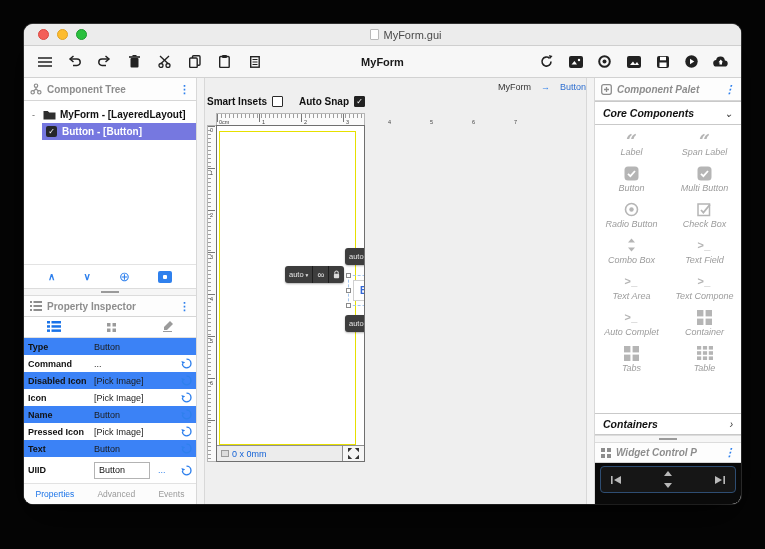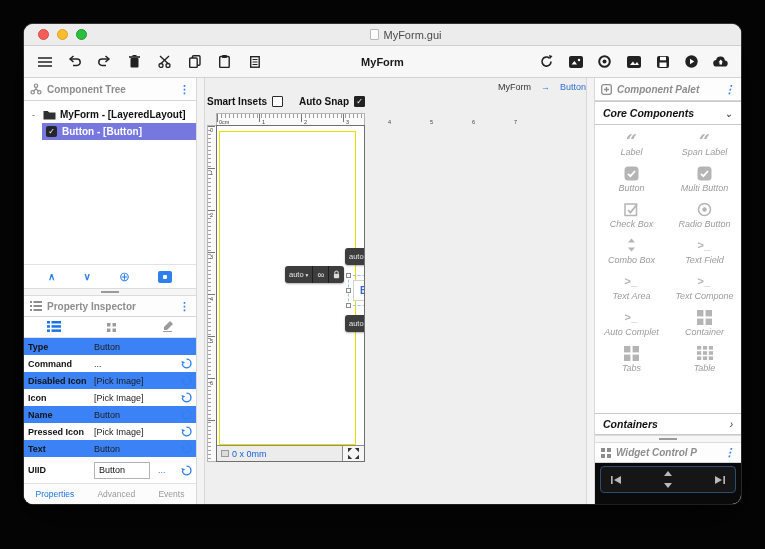--- a/index.html
+++ b/index.html
@@ -646,37 +646,37 @@
                 <path d="M4 7.8 l2.4 2.4 L11 5" stroke="#fff" stroke-width="1.8" fill="none"></path>
               </svg>
             </span>
           <span class="pal-label-wrap">
               <span class="pal-label">Multi Button</span>
             </span>
         </div>
         <div class="pal-cell">
           <span class="pal-ico">
               <svg width="15" height="15">
+                <circle cx="7.5" cy="7.5" r="6" fill="none" stroke="#b5b5b5" stroke-width="1.6"></circle>
+                <circle cx="7.5" cy="7.5" r="2.2" fill="#b5b5b5"></circle>
+              </svg>
+            </span>
+          <span class="pal-label-wrap">
+              <span class="pal-label">Radio Button</span>
+            </span>
+        </div>
+        <div class="pal-cell">
+          <span class="pal-ico">
+              <svg width="15" height="15">
                 <rect x="1" y="2" width="11.5" height="11.5" fill="none" stroke="#b5b5b5" stroke-width="1.5"></rect>
                 <path d="M4 8 l2.4 2.6 L13 2.5" stroke="#b5b5b5" stroke-width="1.8" fill="none"></path>
               </svg>
             </span>
           <span class="pal-label-wrap">
               <span class="pal-label">Check Box</span>
-            </span>
-        </div>
-        <div class="pal-cell">
-          <span class="pal-ico">
-              <svg width="15" height="15">
-                <circle cx="7.5" cy="7.5" r="6" fill="none" stroke="#b5b5b5" stroke-width="1.6"></circle>
-                <circle cx="7.5" cy="7.5" r="2.2" fill="#b5b5b5"></circle>
-              </svg>
-            </span>
-          <span class="pal-label-wrap">
-              <span class="pal-label">Radio Button</span>
             </span>
         </div>
         <div class="pal-cell">
           <span class="pal-ico">
               <svg width="11" height="14">
                 <path d="M5.5 0.5 L9 4.6 H2 z" fill="#b5b5b5"></path>
                 <path d="M5.5 13.5 L2 9.4 H9 z" fill="#b5b5b5"></path>
               </svg>
             </span>
           <span class="pal-label-wrap">

